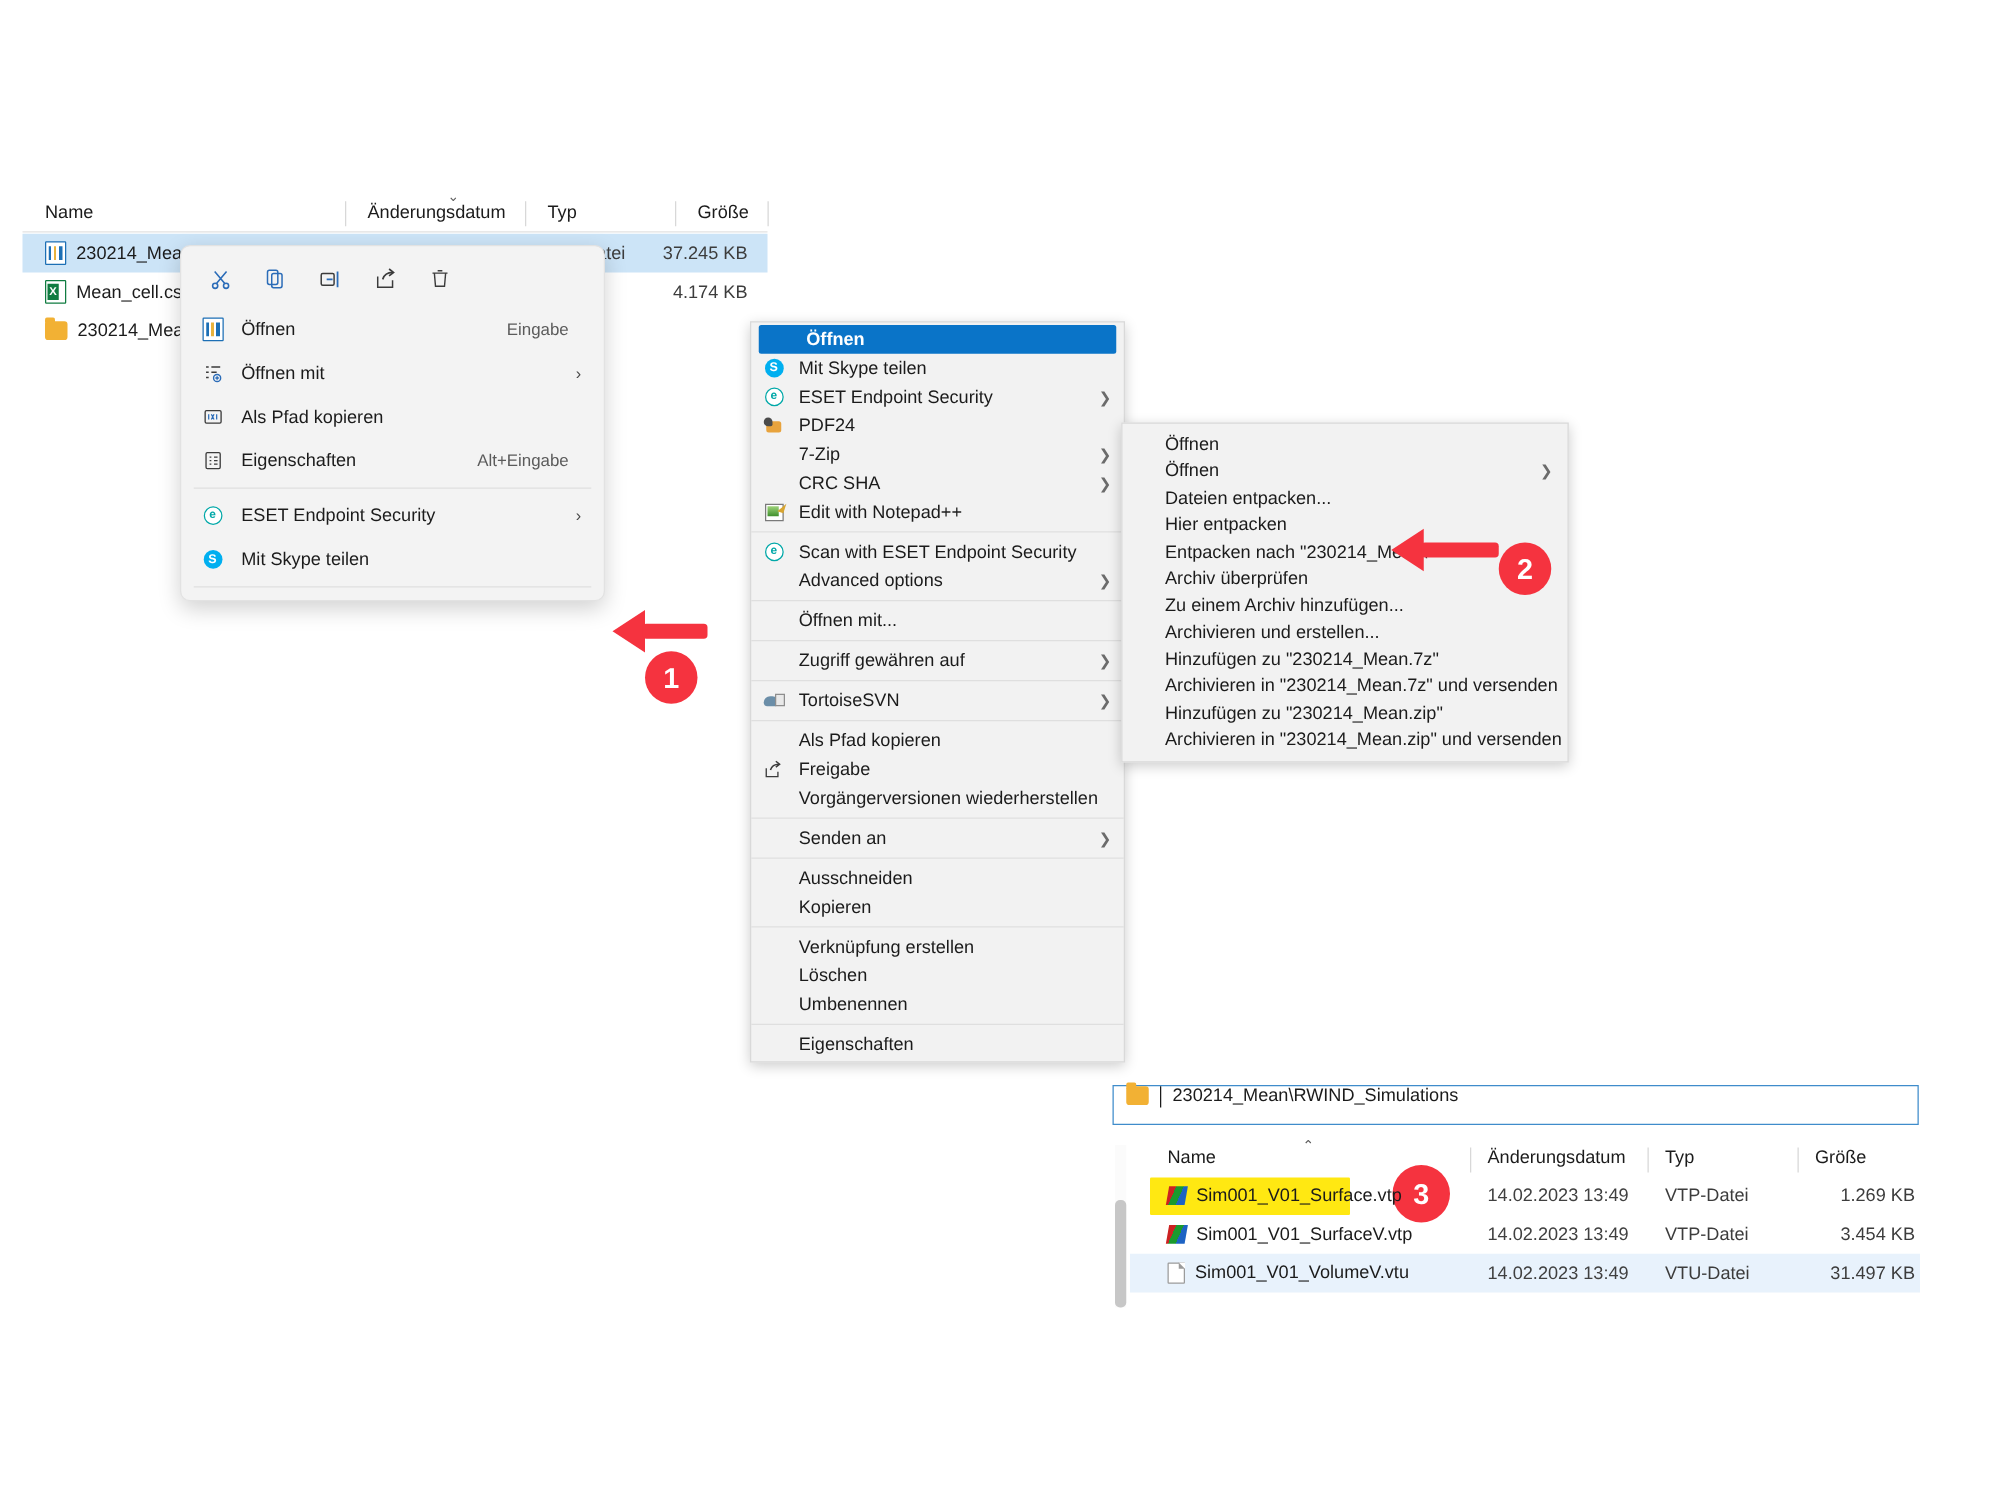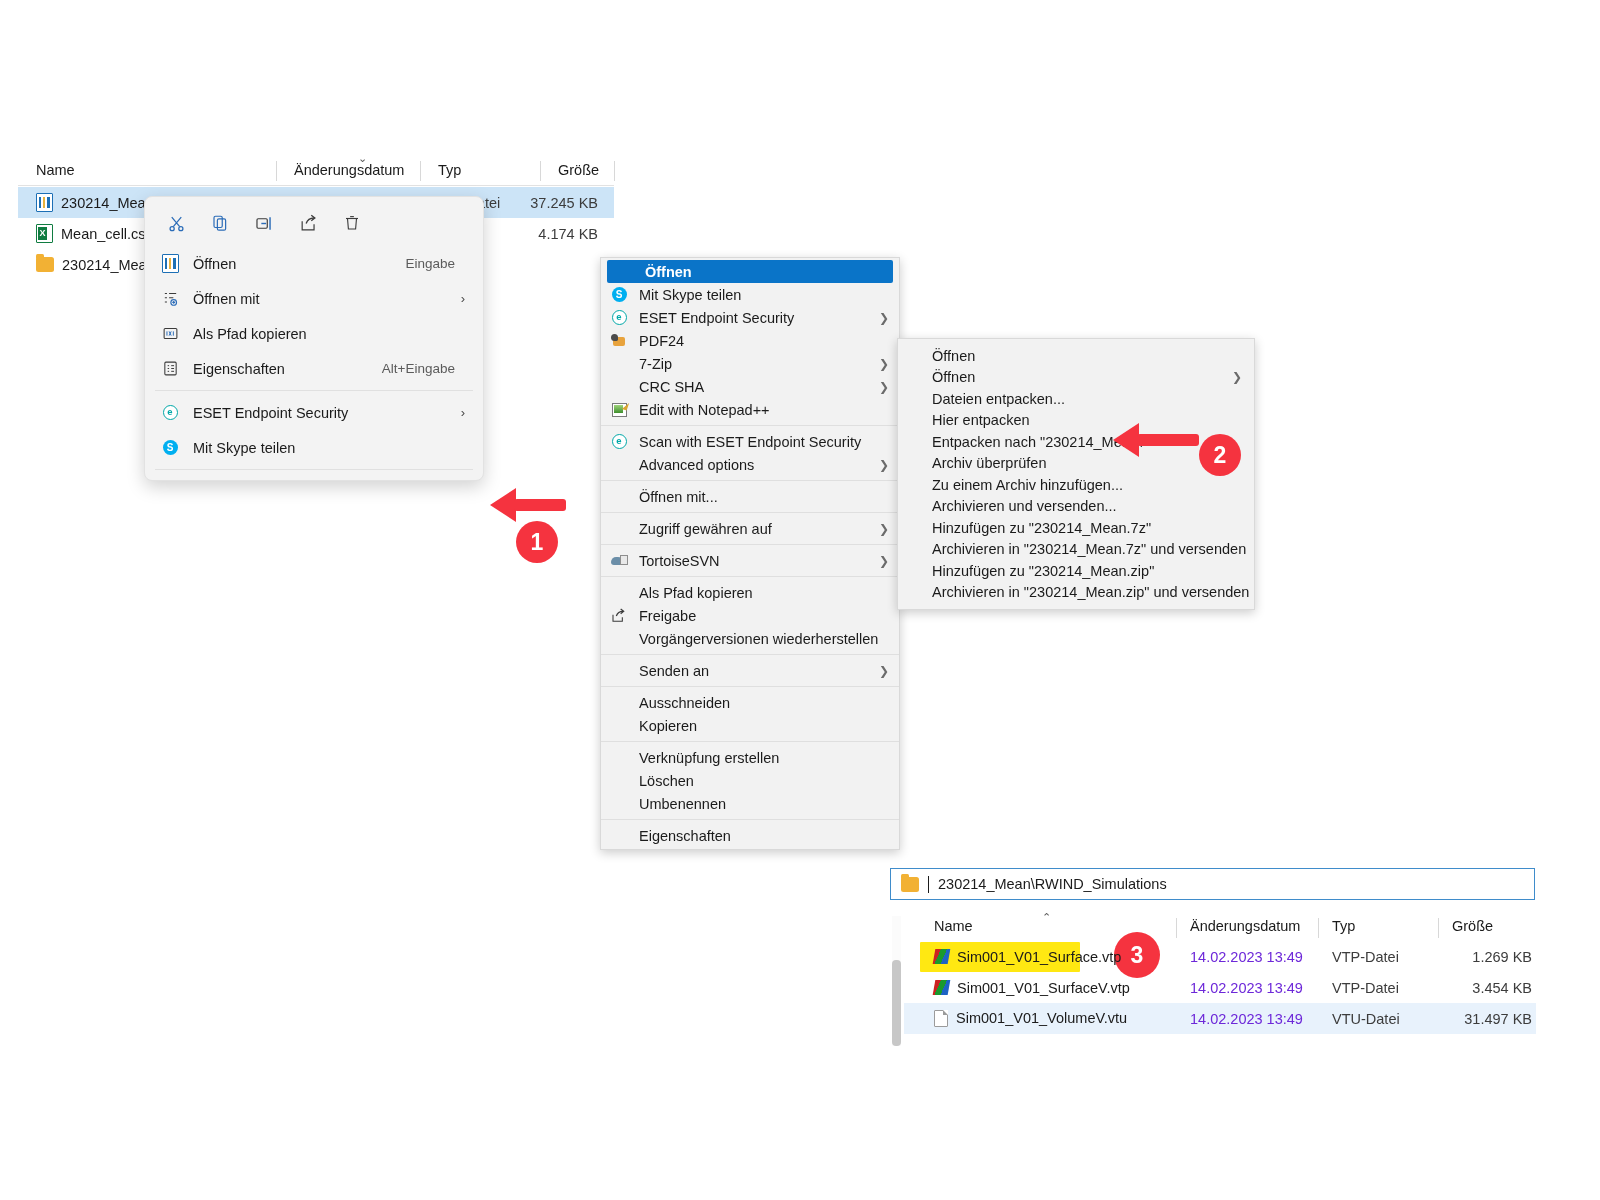--- a/index.html
+++ b/index.html
@@ -173,36 +173,36 @@
     position:absolute;width:42px;height:42px;border-radius:50%;background:#f5333f;
     color:#fff;font-size:23px;font-weight:bold;line-height:42px;text-align:center;
     font-family:"Liberation Sans",sans-serif;
   }
 
   
   #explorer-bottom{left:890px;top:868px;width:648px;height:178px;}
   .addrbar{
     position:absolute;left:0;top:0;width:645px;height:32px;
     background:#fff;border:1px solid #3f8ccb;box-sizing:border-box;
-    display:flex;align-items:center;gap:9px;padding:0 10px;font-size:14.5px;
+    display:flex;align-items:flex-start;gap:9px;padding:0 10px;font-size:14.5px;
   }
   .addr-caret{width:1px;height:17px;background:#1b1b1b;}
   .scroll-track{
     position:absolute;left:2px;top:48px;width:9px;height:130px;background:#fbfbfb;
   }
   .scroll-thumb{
     position:absolute;left:2px;top:92px;width:9px;height:86px;background:#c7c7c7;border-radius:4px;
   }
   .b-head{position:absolute;top:44px;height:28px;font-size:14.5px;display:flex;align-items:center;}
   .b-row{
     position:absolute;left:14px;width:632px;height:31px;display:flex;align-items:center;font-size:14.5px;
   }
   .b-row.sel{background:#e8f2fc;}
   .b-row .bname{position:absolute;left:30px;display:flex;align-items:flex-start;gap:8px;}
-  .b-row .bdate{position:absolute;left:286px;color:#6d28d9;text-align:right;}
+  .b-row .bdate{position:absolute;left:286px;color:#404040;text-align:right;}
   .b-row .btype{position:absolute;left:428px;color:#3c3c3c;}
   .b-row .bsize{position:absolute;left:470px;width:158px;text-align:right;color:#3c3c3c;}
   .yellow-block{position:absolute;background:#ffe812;border-radius:1px;}
 </style>
 </head>
 <body>
 
 <div class="abs" id="explorer-top">
 
   <div class="col-head" style="left:0;width:258px;">
@@ -518,21 +518,21 @@
   <div class="ms-item">
       <span>Entpacken nach "230214_Mean\"</span>
     </div>
   <div class="ms-item">
       <span>Archiv überprüfen</span>
     </div>
   <div class="ms-item">
       <span>Zu einem Archiv hinzufügen...</span>
     </div>
   <div class="ms-item">
-      <span>Archivieren und versenden...</span>
+      <span>Archivieren und erstellen...</span>
     </div>
   <div class="ms-item">
       <span>Hinzufügen zu "230214_Mean.7z"</span>
     </div>
   <div class="ms-item">
       <span>Archivieren in "230214_Mean.7z" und versenden</span>
     </div>
   <div class="ms-item">
       <span>Hinzufügen zu "230214_Mean.zip"</span>
     </div>

